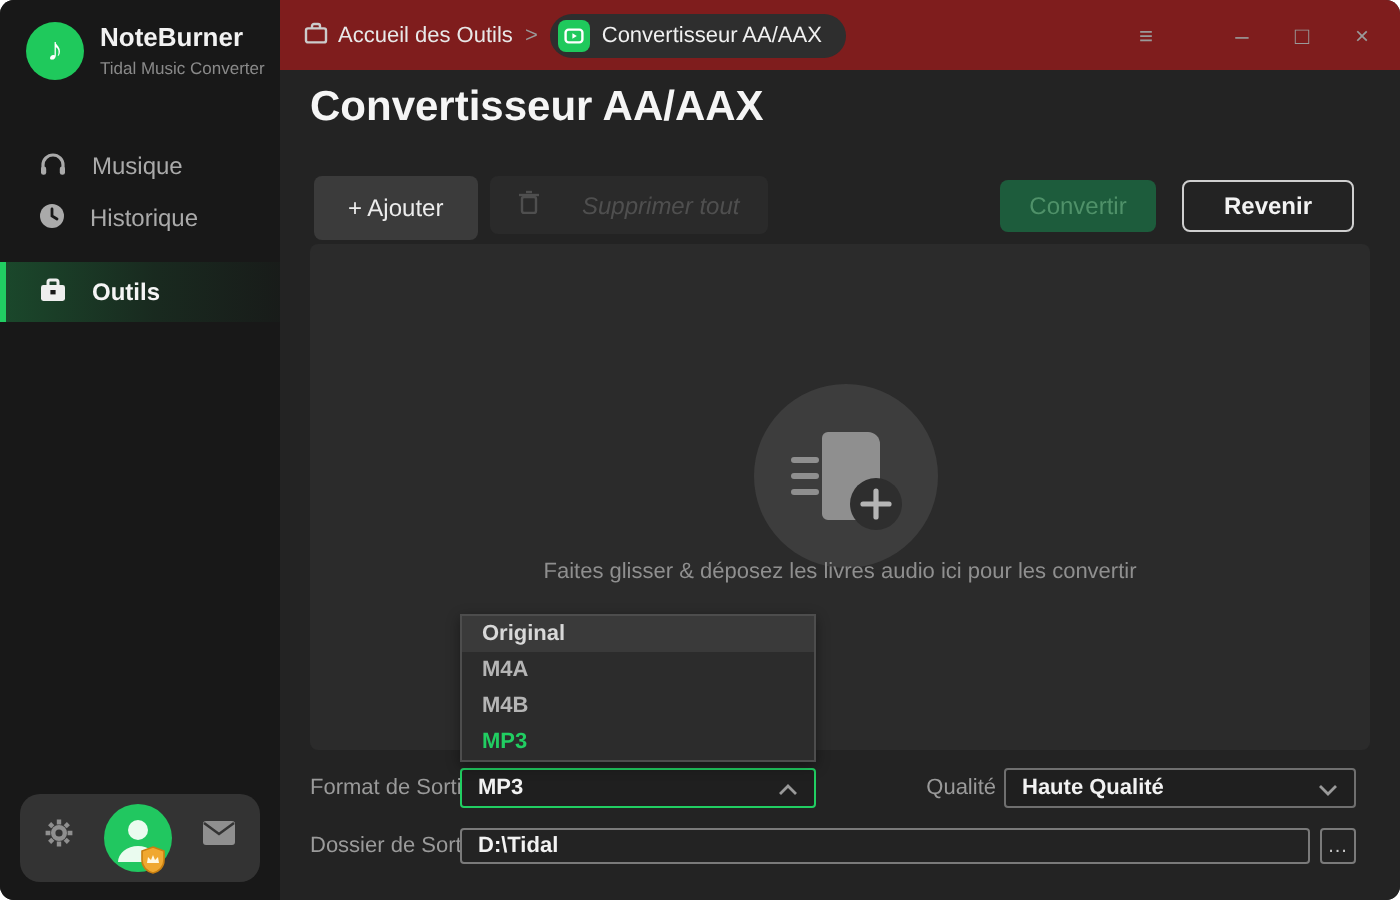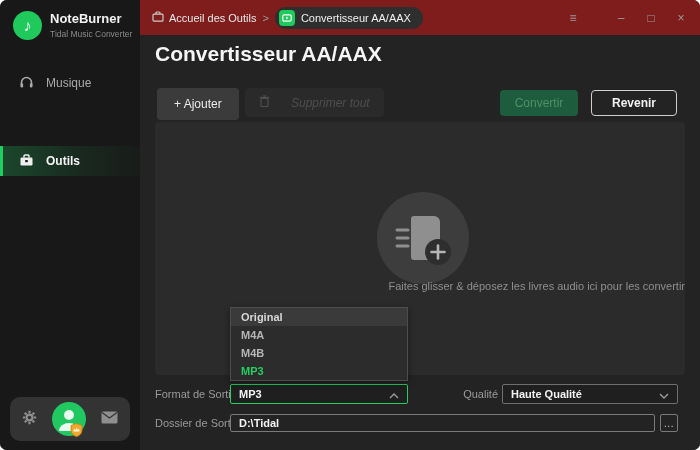--- a/index.html
+++ b/index.html
@@ -47,21 +47,21 @@
          font-size:12px; border-radius:4px; cursor:pointer; }
   .btn-add { left:17px; top:53px; height:29px; padding:16px 17px; background:#3b3b3b; color:#ececec; }
   .btn-del { left:105px; top:53px; height:29px; padding:0 14px; background:#2a2a2a; color:#4f4f4f; gap:21px;font-style:italic; }
   .btn-convert { left:360px; top:55px; width:78px; height:26px; background:#1d5c3c; color:#4f9169; }
   .btn-back { left:451px; top:55px; width:86px; height:26px; background:transparent;
               border:1px solid #cfcfcf; color:#f2f2f2; font-weight:bold; }
 
   .dropzone { position:absolute; left:15px; top:87px; width:530px; height:253px;
               background:#2b2b2b; border-radius:4px; }
   .dz-circle { position:absolute; left:222px; top:70px; width:92px; height:92px; }
-  .dz-hint { position:absolute; left:0; top:158px; width:100%; text-align:right;
+  .dz-hint { position:absolute; left:0; top:158px; width:100%; text-align:center;
              color:#8f8f8f; font-size:11px; }
 
   .dropdown-panel { position:absolute; left:90px; top:272px; width:178px; background:#2c2c2c;
                     border:1px solid #4d4d4d; z-index:5; box-shadow:0 2px 6px rgba(0,0,0,0.4);font-weight:bold; }
   .dd-option { height:18px; display:flex; align-items:center; padding-left:10px;
                font-size:11px; color:#b5b5b5; cursor:pointer; }
   .dd-option.hover { background:#3a3a3a; color:#d8d8d8; }
   .dd-option.selected { color:#21ce62; }
 
   .field-label { position:absolute; color:#9a9a9a; font-size:11px; }
@@ -100,22 +100,31 @@
       <span>
         <svg width="15" height="14" viewBox="0 0 15 14">
           <path d="M2.5 10 V7.5 a5 5 0 0 1 10 0 V10" fill="none" stroke="#aaaaaa" stroke-width="1.6"></path>
           <rect x="1.5" y="8.2" width="2.6" height="4.2" rx="1.2" fill="#aaaaaa"></rect>
           <rect x="10.9" y="8.2" width="2.6" height="4.2" rx="1.2" fill="#aaaaaa"></rect>
         </svg>
       </span>
       <span>Musique</span>
     </div>
 
-
-    <div class="nav-item active" style="top:146px">
+    <div class="nav-item" style="top:96px">
+      <span>
+        <svg width="14" height="14" viewBox="0 0 14 14">
+          <circle cx="7" cy="7" r="6" fill="#aaaaaa"></circle>
+          <path d="M7 3.5 V7 L9.5 8.5" fill="none" stroke="#181818" stroke-width="1.4" stroke-linecap="round"></path>
+        </svg>
+      </span>
+      <span>Historique</span>
+    </div>
+
+    <div class="nav-item active" style="top:131px">
       <span>
         <svg width="15" height="14" viewBox="0 0 15 14">
           <rect x="1.5" y="4.5" width="12" height="8" rx="1.2" fill="#eeeeee"></rect>
           <path d="M5 4.5 V3 a1 1 0 0 1 1-1 h3 a1 1 0 0 1 1 1 v1.5" fill="none" stroke="#eeeeee" stroke-width="1.5"></path>
           <rect x="6.2" y="7" width="2.6" height="2.2" fill="#181818"></rect>
         </svg>
       </span>
       <span>Outils</span>
     </div>
 

